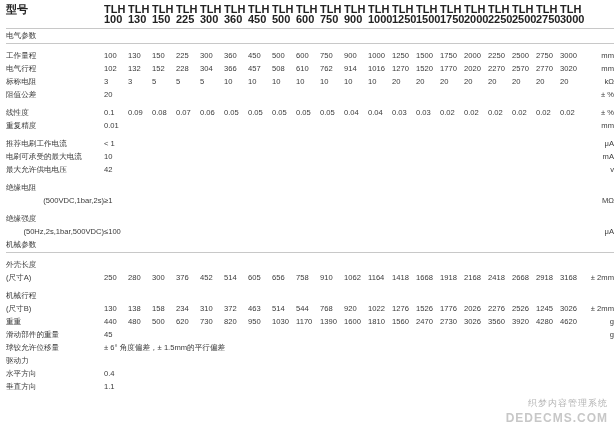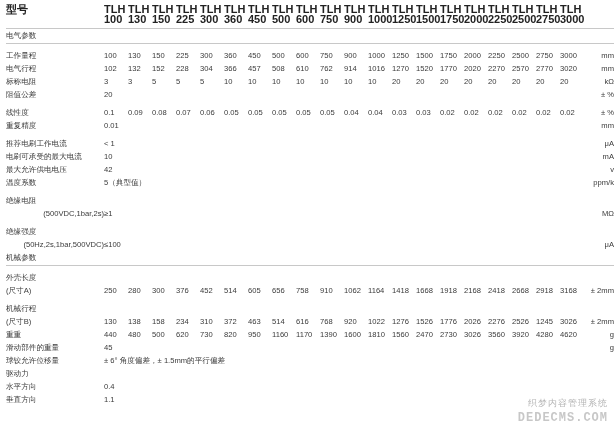--- a/index.html
+++ b/index.html
@@ -89,21 +89,20 @@
   }
   .tall td {
     line-height: 15px;
   }
   .watermark {
     position: absolute;
     right: 8px;
     bottom: 20px;
     text-align: right;
     opacity: 0.75;
-    font-family: Liberation Mono, monospace;
   }
   .wm-line1 {
     font-size: 9px;
     color: #9a9a9a;
     letter-spacing: 1px;
   }
   .wm-line2 {
     font-size: 12px;
     color: #b5b5b5;
     font-weight: bold;
@@ -361,25 +360,20 @@
         <td class="unit">mA</td>
       </tr>
 
       <tr>
         <td class="label">最大允许供电电压</td>
         <td class="num">42</td>
         <td colspan="19"></td>
         <td class="unit">v</td>
       </tr>
 
-      <tr>
-        <td class="label">温度系数</td>
-        <td colspan="20">5（典型值）</td>
-        <td class="unit">ppm/k</td>
-      </tr>
 
       <tr class="spacer">
           <td colspan="22"></td>
         </tr>
 
       <tr class="tall">
         <td class="label">绝缘电阻</td>
         <td colspan="20"></td>
         <td class="unit"></td>
       </tr>
@@ -461,21 +455,21 @@
       <tr>
         <td class="label">(尺寸B)</td>
         <td class="num">130</td>
         <td class="num">138</td>
         <td class="num">158</td>
         <td class="num">234</td>
         <td class="num">310</td>
         <td class="num">372</td>
         <td class="num">463</td>
         <td class="num">514</td>
-        <td class="num">616</td>
+        <td class="num">544</td>
         <td class="num">768</td>
         <td class="num">920</td>
         <td class="num">1022</td>
         <td class="num">1276</td>
         <td class="num">1526</td>
         <td class="num">1776</td>
         <td class="num">2026</td>
         <td class="num">2276</td>
         <td class="num">2526</td>
         <td class="num">1245</td>
@@ -485,21 +479,21 @@
 
       <tr>
         <td class="label">重重</td>
         <td class="num">440</td>
         <td class="num">480</td>
         <td class="num">500</td>
         <td class="num">620</td>
         <td class="num">730</td>
         <td class="num">820</td>
         <td class="num">950</td>
-        <td class="num">1160</td>
+        <td class="num">1030</td>
         <td class="num">1170</td>
         <td class="num">1390</td>
         <td class="num">1600</td>
         <td class="num">1810</td>
         <td class="num">1560</td>
         <td class="num">2470</td>
         <td class="num">2730</td>
         <td class="num">3026</td>
         <td class="num">3560</td>
         <td class="num">3920</td>

